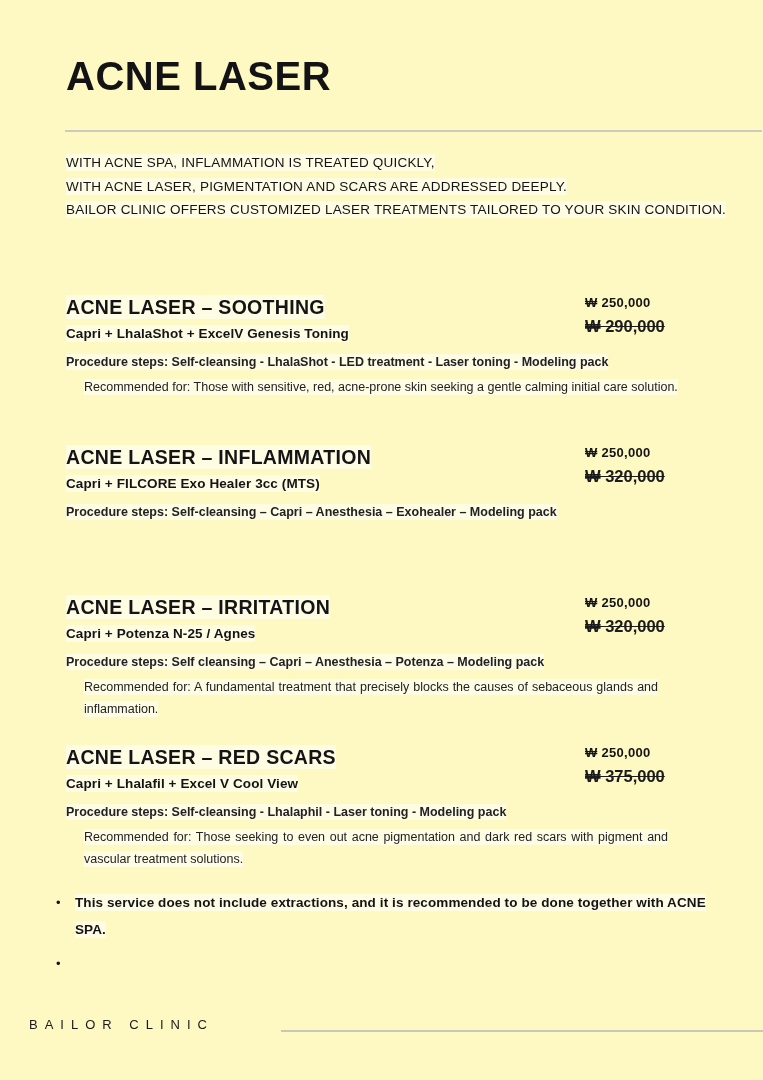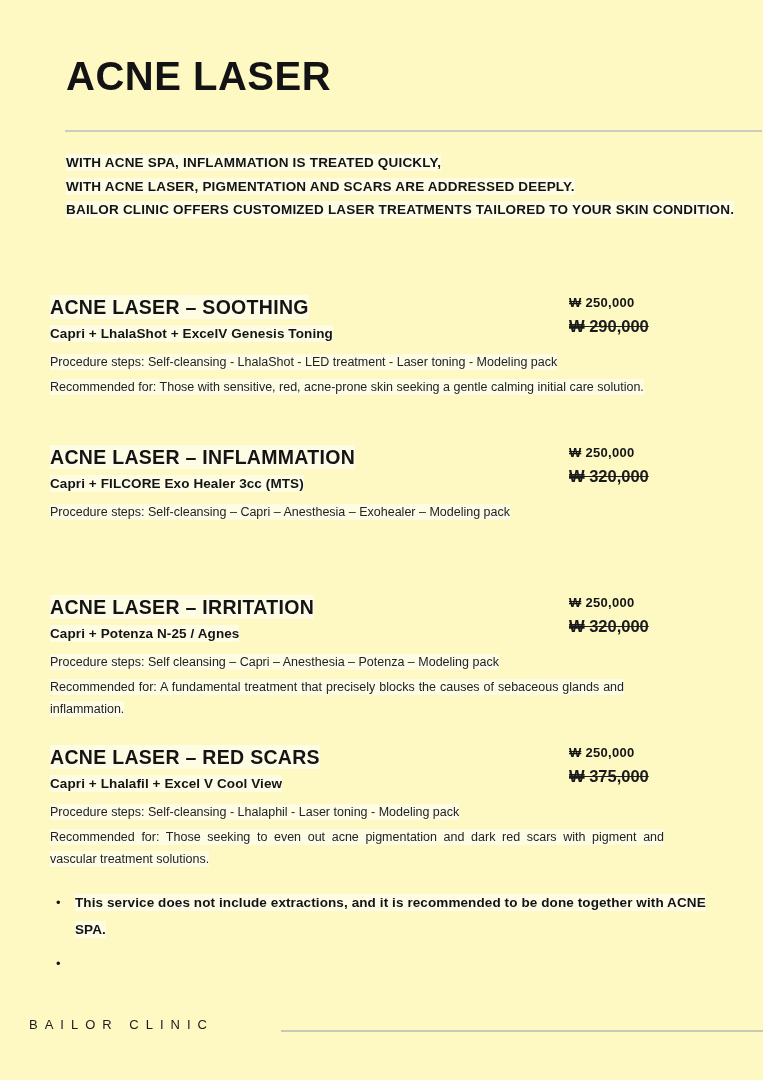--- a/index.html
+++ b/index.html
@@ -35,27 +35,27 @@
   }
 
   .rule { background: #CCCCBE; height: 2px; position: absolute; }
   .rule-top { left: 65px; top: 130px; width: 697px; }
   .rule-footer { left: 281px; top: 1030px; width: 482px; background: #C7C9B6; }
 
   .intro { position: absolute; left: 66px; top: 156px; }
   .intro p {
     margin: 0 0 9px 0;
     font-size: 13.5px;
-    font-weight: 700;
+    font-weight: 400;
     letter-spacing: 0.2px;
     line-height: 14.5px;
     white-space: nowrap;
   }
 
-  .treatment { position: absolute; left: 50px; width: 620px; }
+  .treatment { position: absolute; left: 66px; width: 620px; }
   .t1 { top: 294px; }
   .t2 { top: 444px; }
   .t3 { top: 594px; }
   .t4 { top: 744px; }
 
   .t-name {
     margin: 0;
     font-size: 19.5px;
     font-weight: 800;
     letter-spacing: 0.3px;
@@ -63,26 +63,26 @@
   }
   .t-combo {
     margin: 6px 0 0;
     font-size: 13.5px;
     font-weight: 700;
     letter-spacing: 0.1px;
   }
   .t-proc {
     margin: 14px 0 0;
     font-size: 12.5px;
-    font-weight: 400;
+    font-weight: 700;
     color: #222225;
     white-space: nowrap;
   }
   .t-rec {
-    margin: 8px 0 0;
+    margin: 8px 18px 0;
     font-size: 12.5px;
     font-weight: 400;
     color: #222225;
     line-height: 21.5px;
   }
   .t-rec.oneline { white-space: nowrap; }
   .t3 .t-rec { max-width: 574px; text-align: justify; }
   .t4 .t-rec { max-width: 614px; text-align: justify; }
 
   .t-price { position: absolute; left: 519px; top: 1px; }

